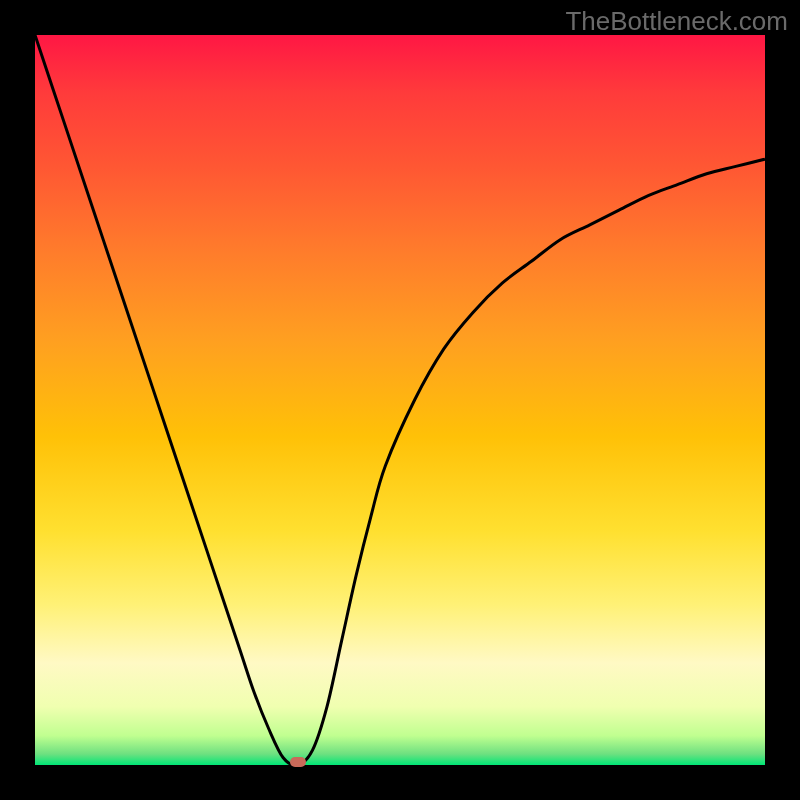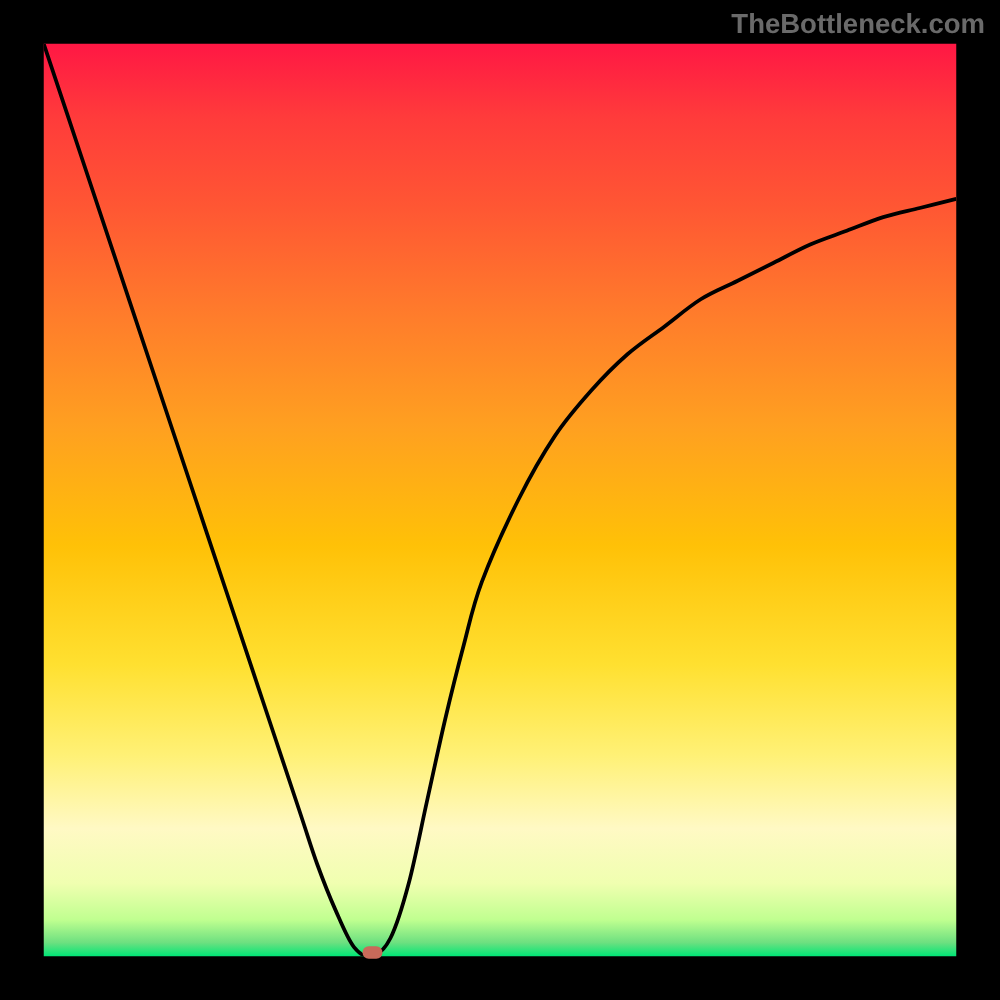--- a/index.html
+++ b/index.html
@@ -8,22 +8,22 @@
     height: 800px;
     background: #000;
     position: relative;
     font-family: Arial, Helvetica, sans-serif;
   }
   .watermark {
     position: absolute;
     top: 6px;
     right: 12px;
     color: #6a6a6a;
-    font-size: 22px;
-    font-weight: 700;
+    font-size: 26px;
+    font-weight: 400;
     z-index: 10;
   }
   .border-frame {
     position: absolute;
     top: 0;
     left: 0;
     width: 800px;
     height: 800px;
     background: #000;
   }

